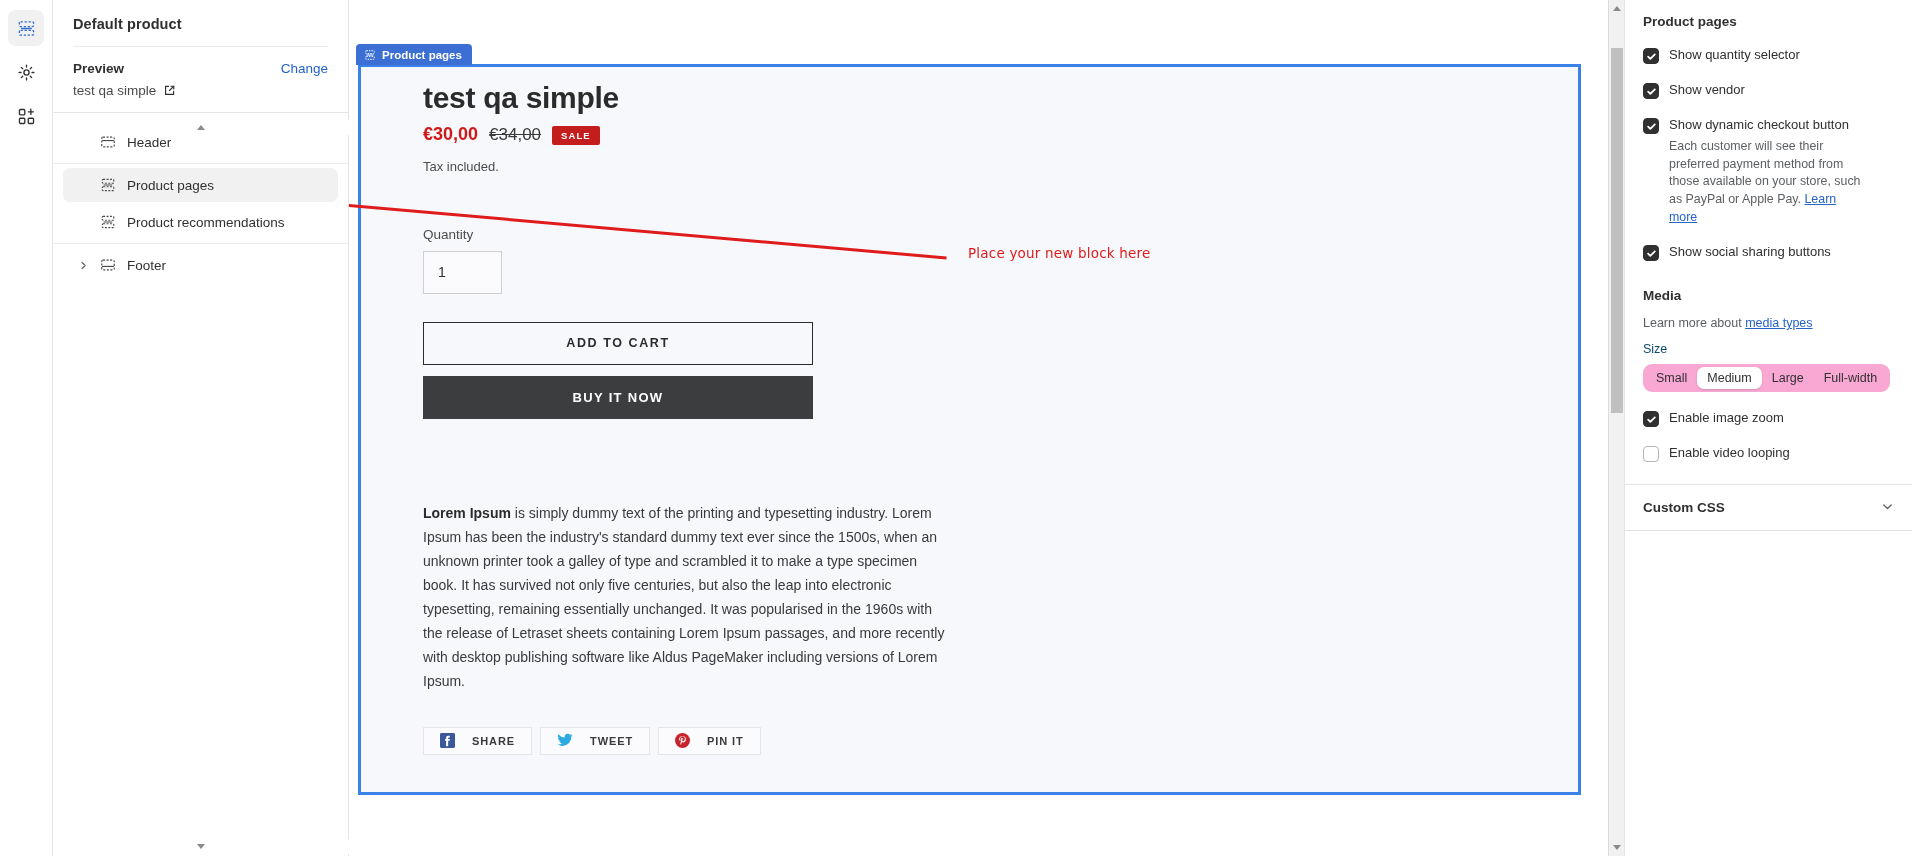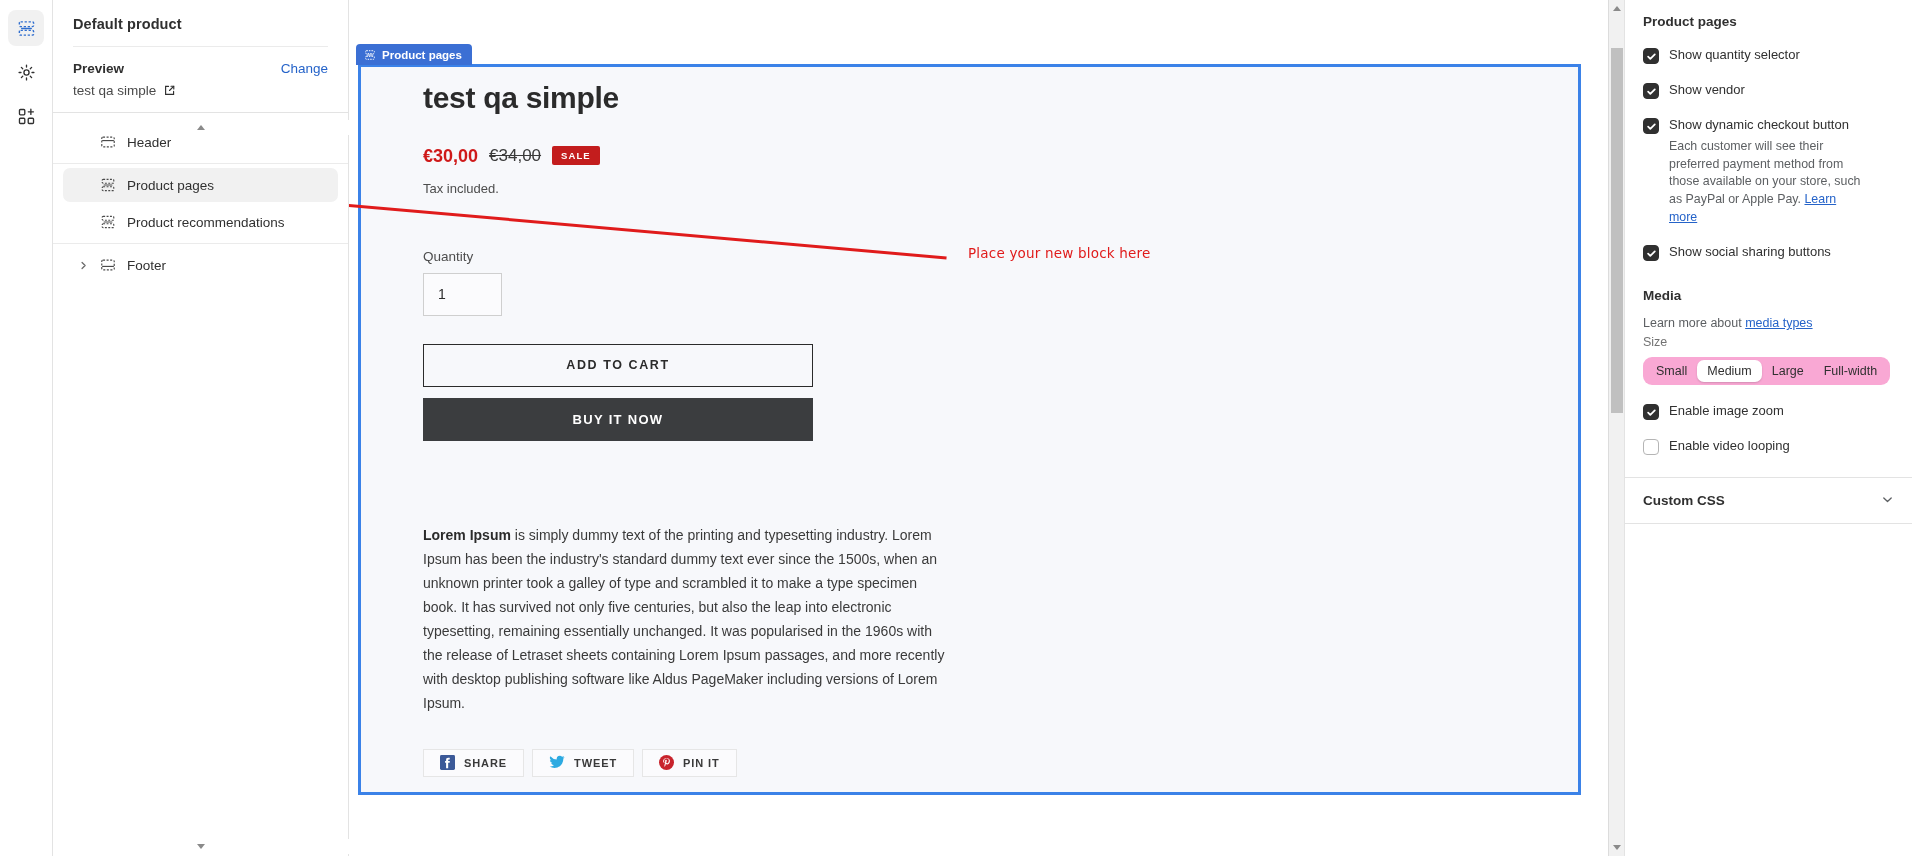--- a/index.html
+++ b/index.html
@@ -115,21 +115,21 @@
   }
   .prod-title {
     font-size: 30px; font-weight: 700; color: #2b2b2b;
     letter-spacing: -0.3px; line-height: 1.15;
   }
   .prod-vendor {
     margin-top: 15px; font-size: 14px; color: #4d4d4d;
     letter-spacing: 0.6px;
   }
   .prod-prices {
-    margin-top: 30px; display: flex; align-items: flex-start; gap: 11px;
+    margin-top: 8px; display: flex; align-items: flex-end; gap: 11px;
   }
   .price-sale { font-size: 18px; font-weight: 700; color: #cf1919; }
   .price-old  { font-size: 17px; color: #3a3a3a; text-decoration: line-through; }
   .badge-sale {
     background: #c31d1d; color: #fff; font-size: 9.5px; font-weight: 700;
     letter-spacing: 1.1px; padding: 4px 9px; border-radius: 2px;
   }
   .tax-note { margin-top: 14px; font-size: 13px; color: #4d4d4d; }
 
   .qty-label { margin-top: 53px; font-size: 13.5px; color: #4d4d4d; }
@@ -158,21 +158,21 @@
   .desc {
     margin-top: 82px; width: 527px;
     font-size: 14px; line-height: 1.72; color: #3a3a3a;
   }
   .desc b { font-weight: 700; color: #2b2b2b; }
 
   .share-row { margin-top: 34px; display: flex; }
   .share-btn {
     height: 28px; padding: 0 16px;
     border: 1px solid #e6e6e6; background: #fbfbfd;
-    display: flex; align-items: center; gap: 9px;
+    display: flex; align-items: center; gap: 17px;
     font-size: 11px; font-weight: 700; letter-spacing: 0.9px; color: #3a3a3a;
     cursor: pointer;
   }
   .share-btn + .share-btn { margin-left: 8px; }
 
   
   .annot { position: absolute; inset: 0; pointer-events: none; z-index: 20; }
   .annot-text {
     position: absolute; left: 619px; top: 245px;
     color: #e01b1b; font-size: 13.5px; letter-spacing: 0.2px;
@@ -220,21 +220,21 @@
   .cbox svg { display: block; }
   .cb-label { font-size: 13px; color: #303030; line-height: 1.25; }
   .cb-help {
     margin-top: 5px; font-size: 12.4px; color: #5c5f62; line-height: 1.42;
     width: 195px;
   }
   .lnk { color: #2563c9; text-decoration: underline; cursor: pointer; }
 
   .rp-section-title { margin-top: 27px; font-size: 13.5px; font-weight: 700; color: #303030; }
   .rp-sub { margin-top: 13px; font-size: 12.5px; color: #5c5f62; }
-  .rp-field-label { margin-top: 5px; font-size: 12.5px; color: #737373; }
+  .rp-field-label { margin-top: 12px; font-size: 12.5px; color: #0c4a6e; }
 
   .seg {
     margin-top: 8px; display: inline-flex; background: #f9a8d4;
     border-radius: 9px; padding: 3px;
   }
   .seg-opt {
     padding: 4px 10px; font-size: 12.5px; color: #303030;
     border-radius: 7px; cursor: pointer; white-space: nowrap;
   }
   .seg-opt.active { background: #ffffff; box-shadow: 0 1px 2px rgba(0,0,0,.16); }

